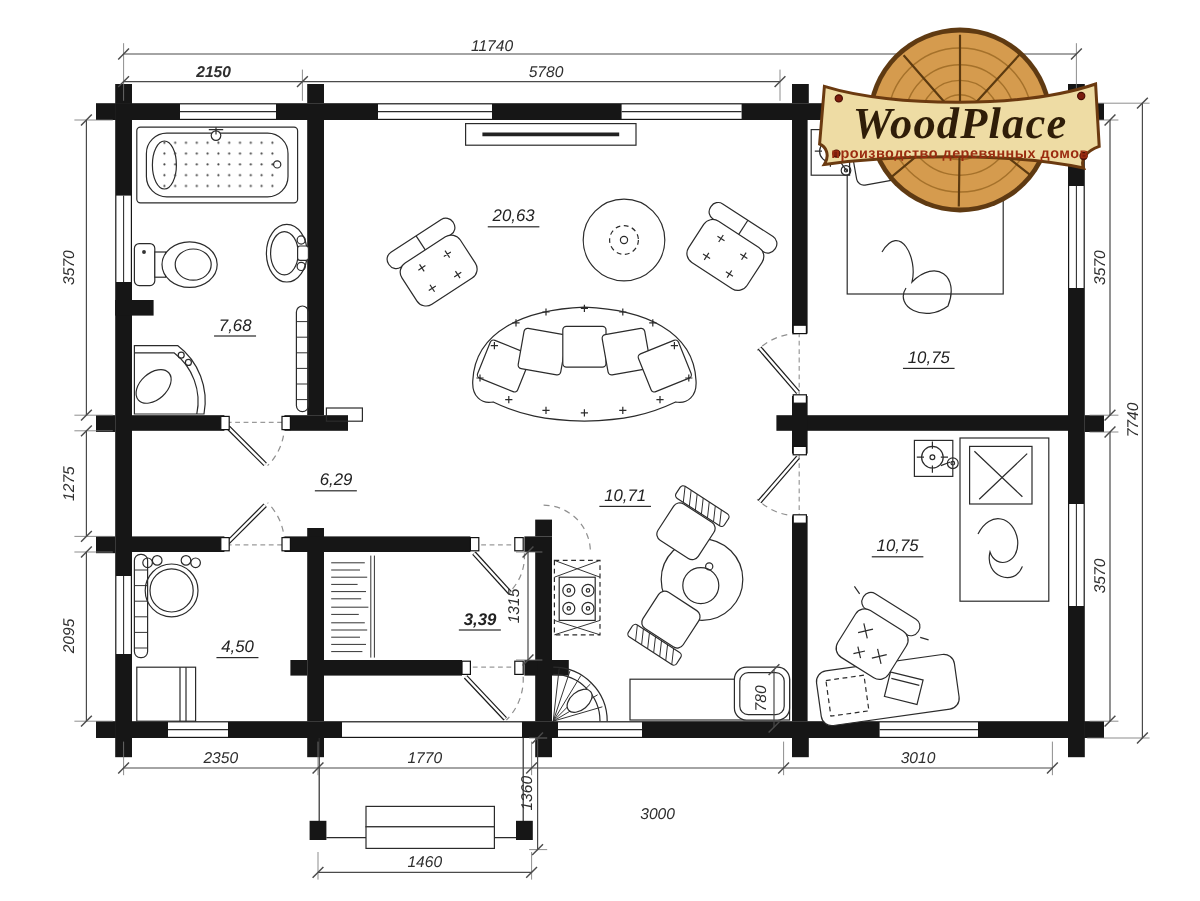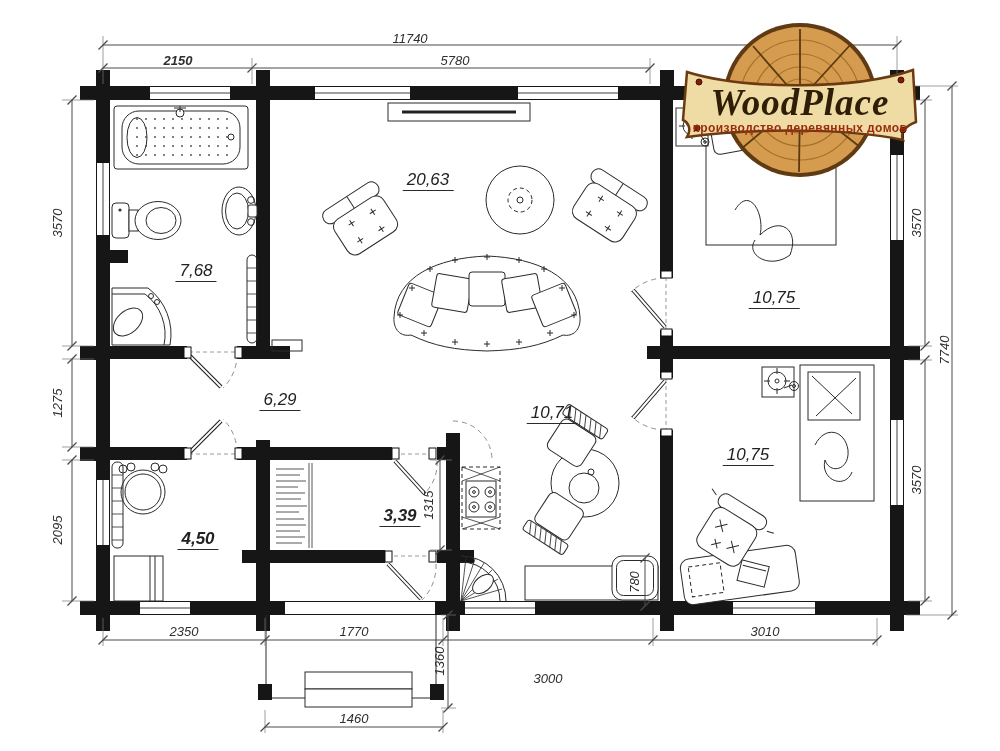--- a/index.html
+++ b/index.html
@@ -30,21 +30,21 @@
   .banner{fill:var(--banner,#eedca4);stroke:var(--banner_border,#6b3a10);stroke-width:2.5;}
   .logo-title{font-family:"Liberation Serif",serif;font-style:italic;font-weight:bold;
               font-size:37px;fill:var(--logo_text,#2f1d08);letter-spacing:1px;text-anchor:middle;}
   .logo-sub{font-family:"Liberation Sans",sans-serif;font-weight:bold;font-size:12px;
             fill:var(--logo_subtitle,#9b2c10);text-anchor:middle;letter-spacing:.4px;}
 
   
   .dim-label{position:absolute;font-size:13px;font-style:italic;color:#2f2f2f;
              white-space:nowrap;transform:translate(-50%,-50%);line-height:1;}
   .dim-label.v{transform:translate(-50%,-50%) rotate(-90deg);}
-  .room-label{position:absolute;font-size:17px;font-style:italic;color:#222;
+  .room-label{position:absolute;font-size:14px;font-style:italic;color:#222;
               white-space:nowrap;border-bottom:1.4px solid #2a2a2a;padding:0 4px 2px;
               transform:translate(-50%,-50%);line-height:1;}
 </style>
 </head>
 <body>
 
 <div class="stage">
 
 <svg width="1000" height="751" viewBox="0 0 1000 751">
   <defs>
@@ -423,19 +423,19 @@
   <div class="dim-label" style="left:548px;top:631px;margin-top:47px;">3000</div>
   <div class="dim-label" style="left:765px;top:631px;text-align:right;">3010</div>
   <div class="dim-label" style="left:354px;top:718px;">1460</div>
   <div class="dim-label v" style="left:439px;top:661px;">1360</div>
   <div class="dim-label v" style="left:428px;top:505px;">1315</div>
   <div class="dim-label v" style="left:634px;top:582px;">780</div>
 
   <div class="room-label" style="left:428px;top:181px;">20,63</div>
   <div class="room-label" style="left:196px;top:272px;">7,68</div>
   <div class="room-label" style="left:280px;top:401px;">6,29</div>
-  <div class="room-label" style="left:521px;top:414px;margin-left:31px;">10,71</div>
+  <div class="room-label" style="left:521px;top:414px;">10,71</div>
   <div class="room-label" style="left:400px;top:517px;font-weight:bold;">3,39</div>
-  <div class="room-label" style="left:198px;top:540px;font-weight:bold;">4,50</div>
+  <div class="room-label" style="left:198px;top:540px;">4,50</div>
   <div class="room-label" style="left:774px;top:299px;">10,75</div>
   <div class="room-label" style="left:748px;top:456px;">10,75</div>
 
 </div>
 
 </body></html>

